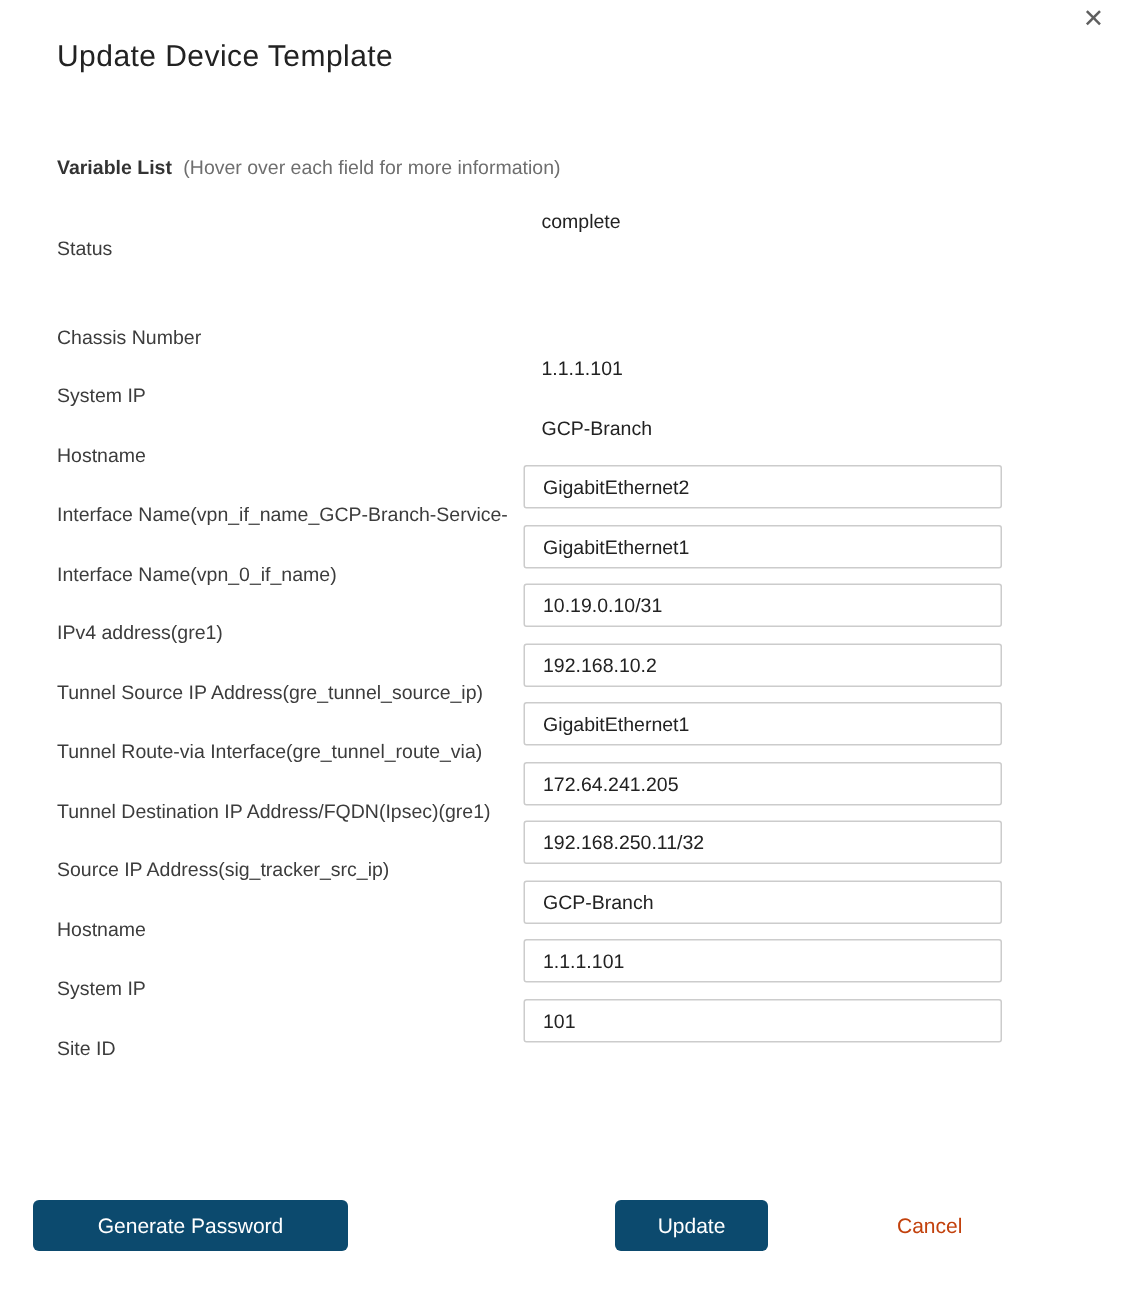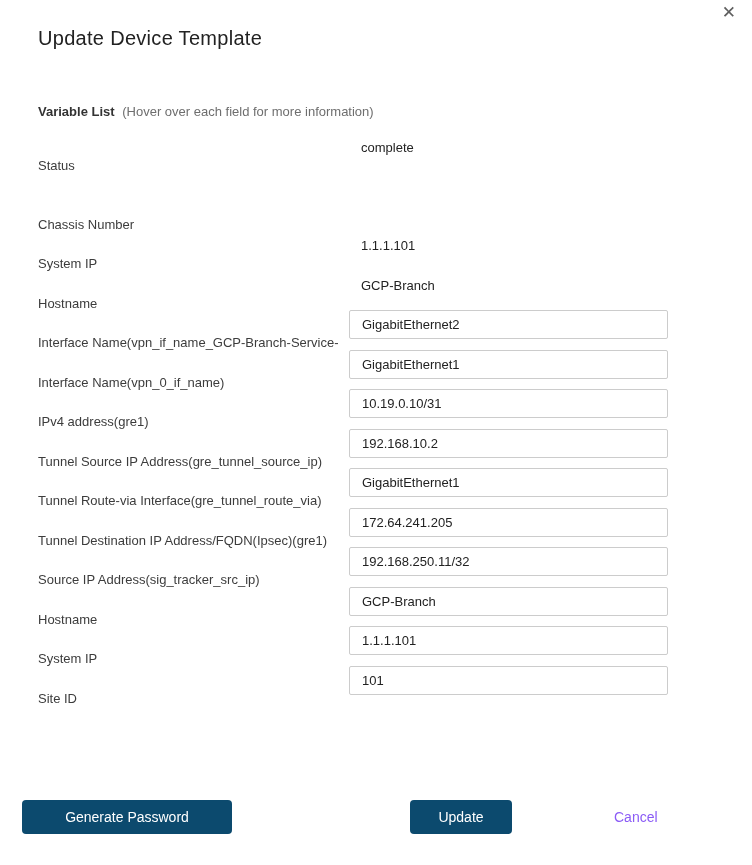--- a/index.html
+++ b/index.html
@@ -98,25 +98,25 @@
     background: #0c4a6e;
     color: #ffffff;
     font-size: 14px;
     font-family: inherit;
     cursor: pointer;
   }
   .btn-generate { left: 0; width: 210px; }
   .btn-update { left: 388px; width: 102px; }
   .btn-cancel {
     position: absolute;
-    left: 592px;
+    left: 576px;
     top: 0;
     height: 34px;
     line-height: 34px;
-    color: #8b5cf6;
+    color: #c2410c;
     font-size: 14px;
     text-decoration: none;
     cursor: pointer;
   }
 </style>
 </head>
 <body>
 
 <div class="modal">
 

